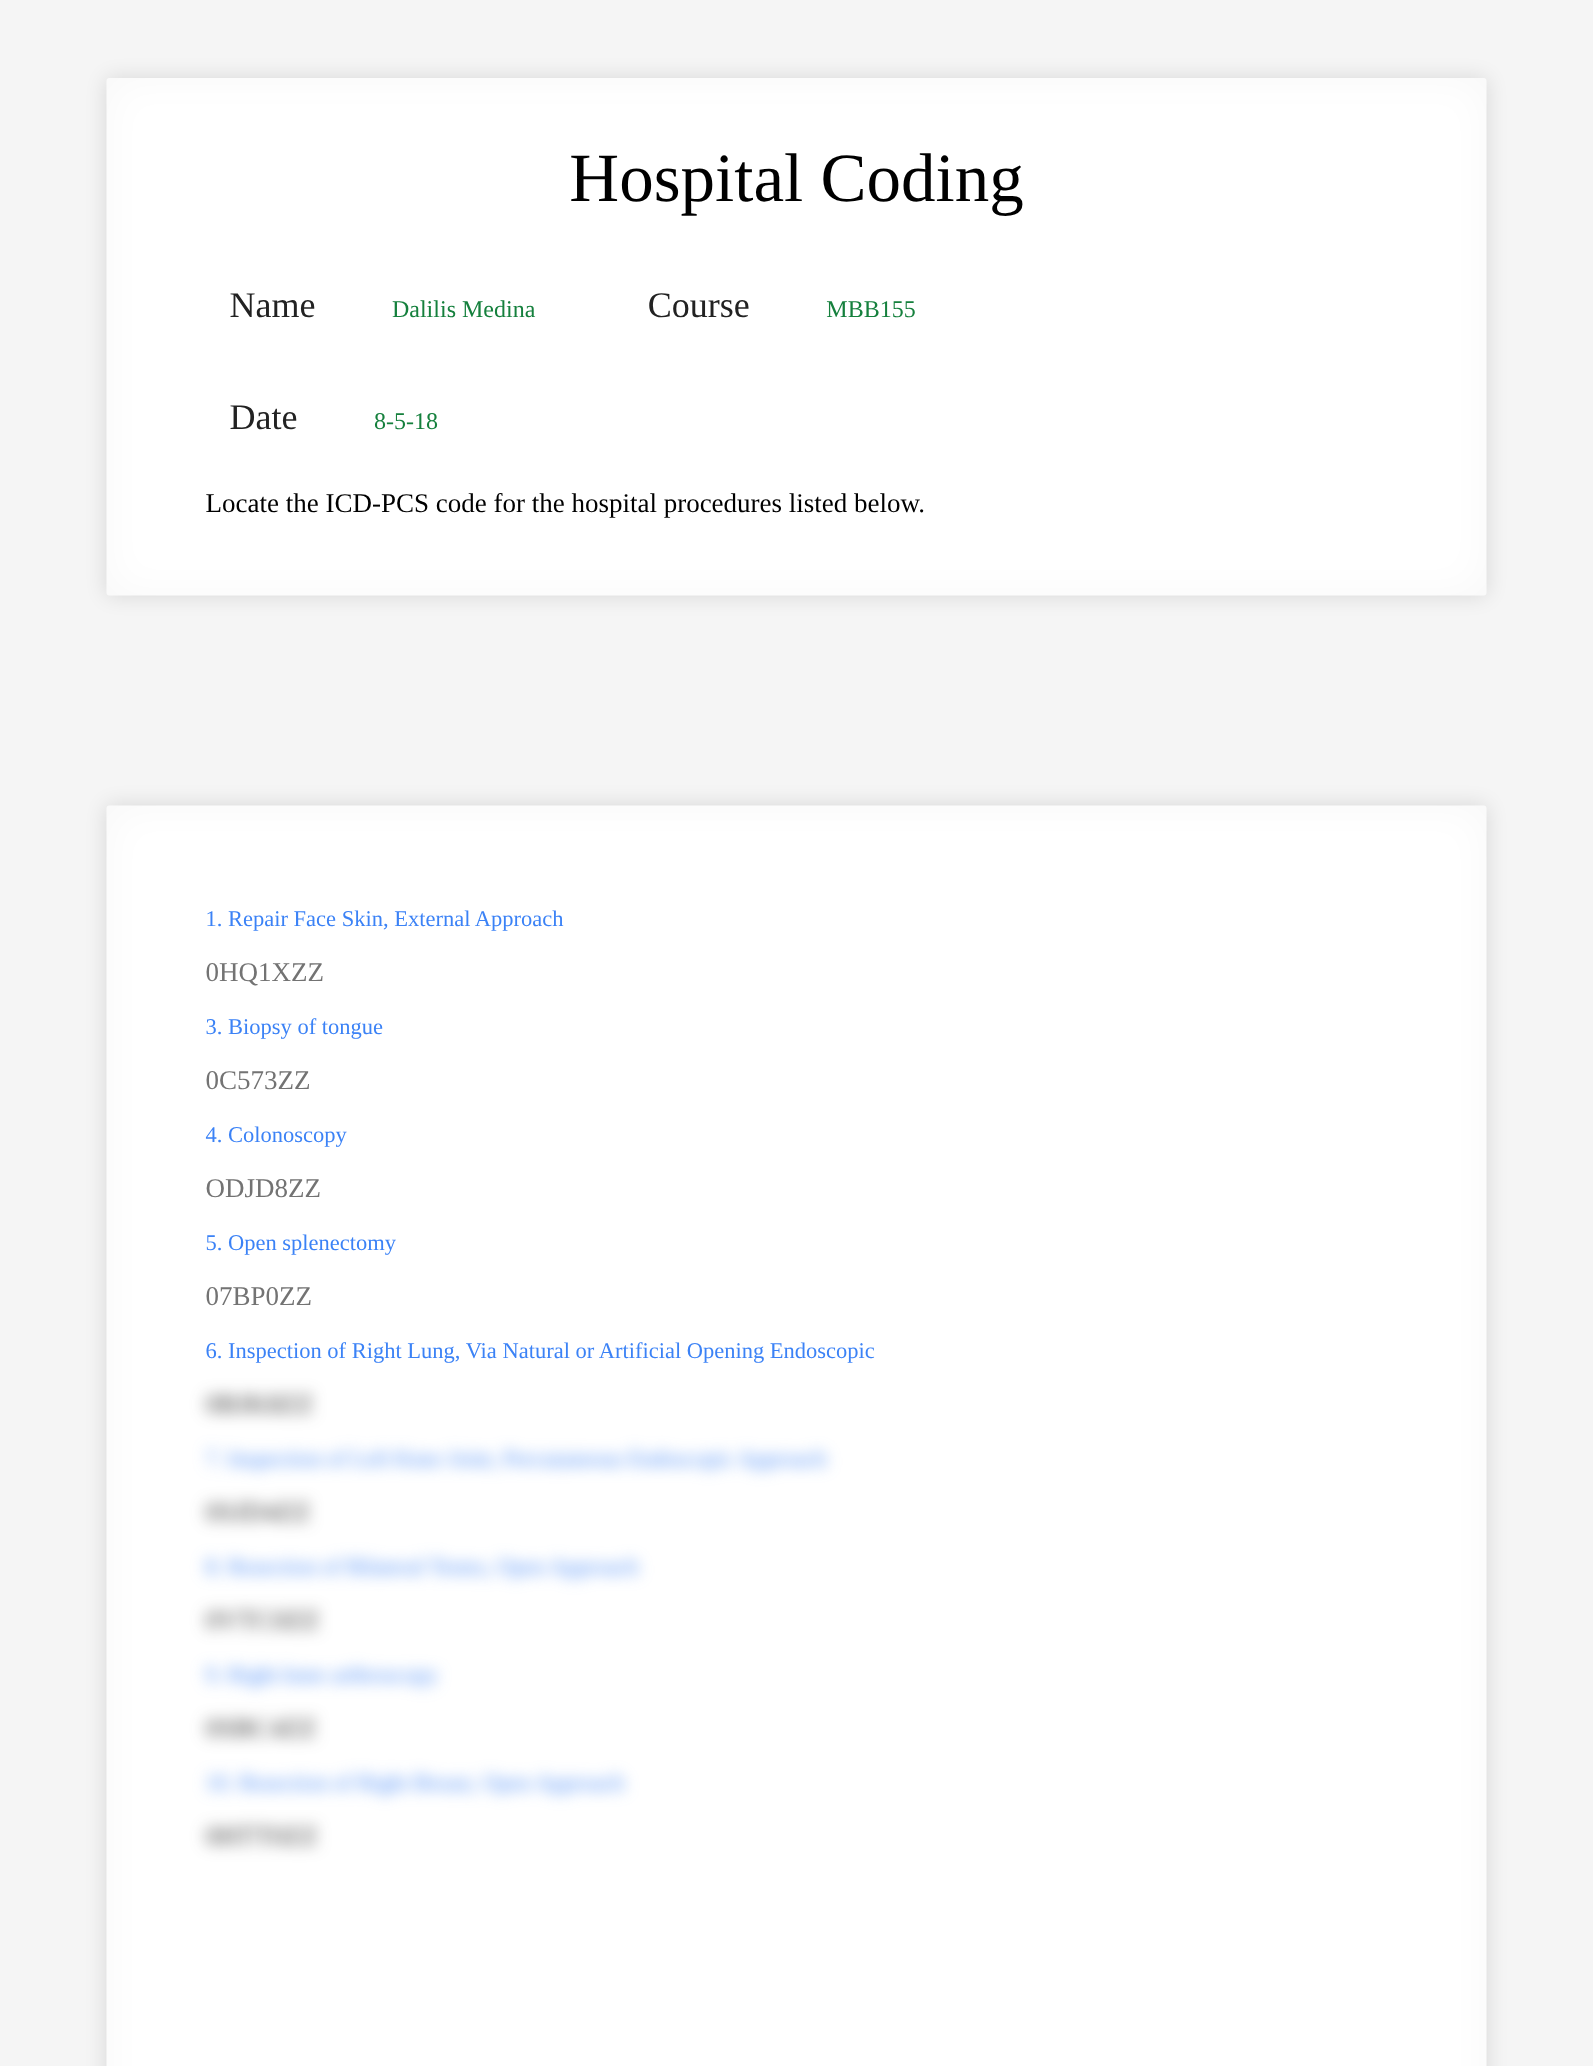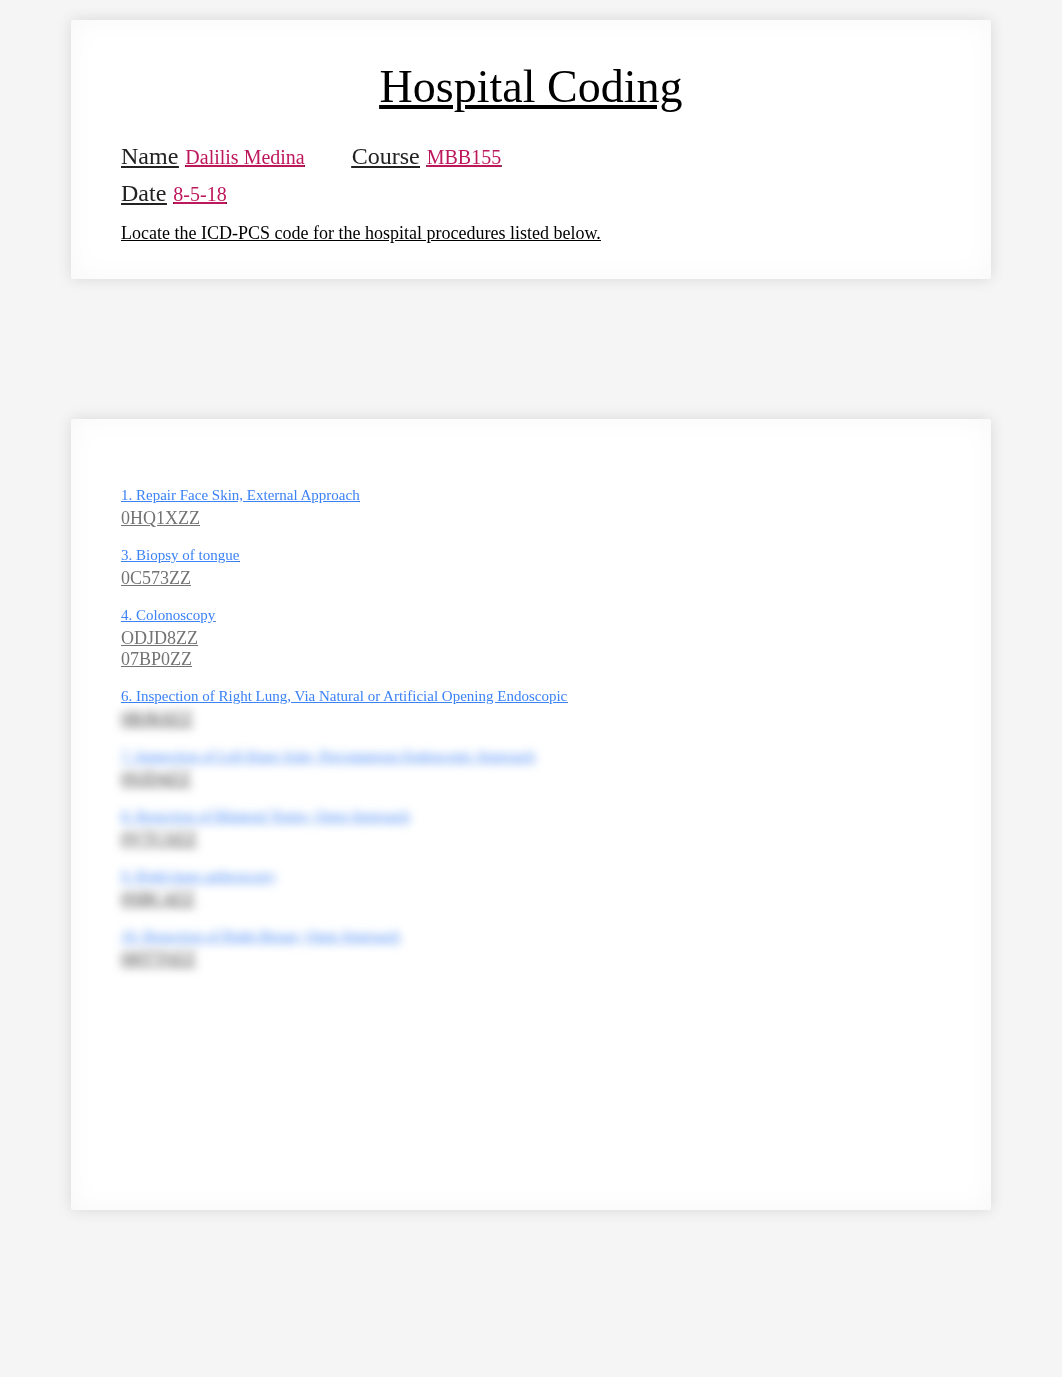--- a/index.html
+++ b/index.html
@@ -1,19 +1,18 @@
 <!DOCTYPE html>
 <html><head>
   <meta charset="utf-8">
   <style>
     * {
-      margin: 0;
+      margin: 16px;
       padding: 0;
       box-sizing: border-box;
-      text-decoration: underline;
     }
     body {
       font-family: Georgia, 'Times New Roman', serif;
       background: #f5f5f5;
       padding: 20px 10px;
     }
     .page-section {
       background: #fff;
       margin: 0 auto 140px auto;
       max-width: 920px;
@@ -30,30 +29,30 @@
       text-align: center;
       font-size: 46px;
       font-weight: normal;
       color: #000;
       margin-bottom: 30px;
       margin-top: 10px;
     }
     .meta-row {
       display: flex;
       align-items: baseline;
-      gap: 7px;
+      gap: 19px;
       margin-bottom: 10px;
     }
     .meta-label {
       font-size: 24px;
       color: #222;
     }
     .meta-value {
-      font-size: 20px;
-      color: #be185d;
+      font-size: 16px;
+      color: #15803d;
     }
     .course-label {
       margin-left: 40px;
     }
     .instructions {
       font-size: 18px;
       color: #000;
       margin-top: 16px;
     }
     .question {
@@ -92,20 +91,21 @@
   <p class="instructions">Locate the ICD-PCS code for the hospital procedures listed below.</p>
 </div>
 
 <div class="page-section page-section-2" id="questions-container">
 <div class="question">1. Repair Face Skin, External Approach</div>
     <div class="answer">0HQ1XZZ</div>
     <div class="question">3. Biopsy of tongue</div>
     <div class="answer">0C573ZZ</div>
     <div class="question">4. Colonoscopy</div>
     <div class="answer">ODJD8ZZ</div>
+    <div class="question">5. Open splenectomy</div>
     <div class="answer">07BP0ZZ</div>
     <div class="question">6. Inspection of Right Lung, Via Natural or Artificial Opening Endoscopic</div>
     <div class="answer blurred">0BJK8ZZ</div>
     <div class="question blurred">7. Inspection of Left Knee Joint, Percutaneous Endoscopic Approach</div>
     <div class="answer blurred">0SJD4ZZ</div>
     <div class="question blurred">8. Resection of Bilateral Testes, Open Approach</div>
     <div class="answer blurred">0VTC0ZZ</div>
     <div class="question blurred">9. Right knee arthroscopy</div>
     <div class="answer blurred">0SBC4ZZ</div>
     <div class="question blurred">10. Resection of Right Breast, Open Approach</div>

